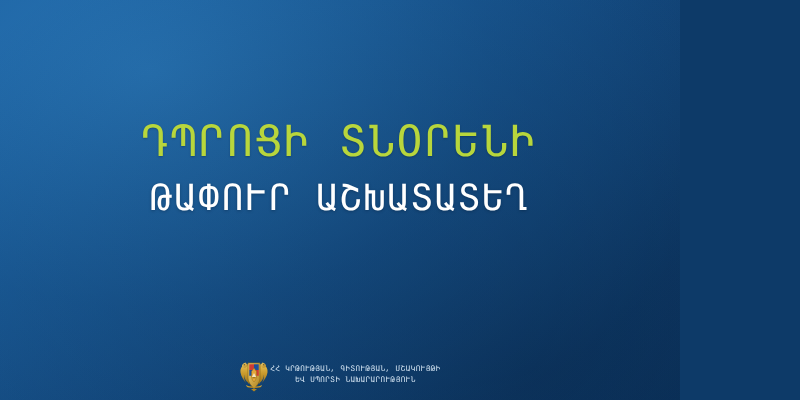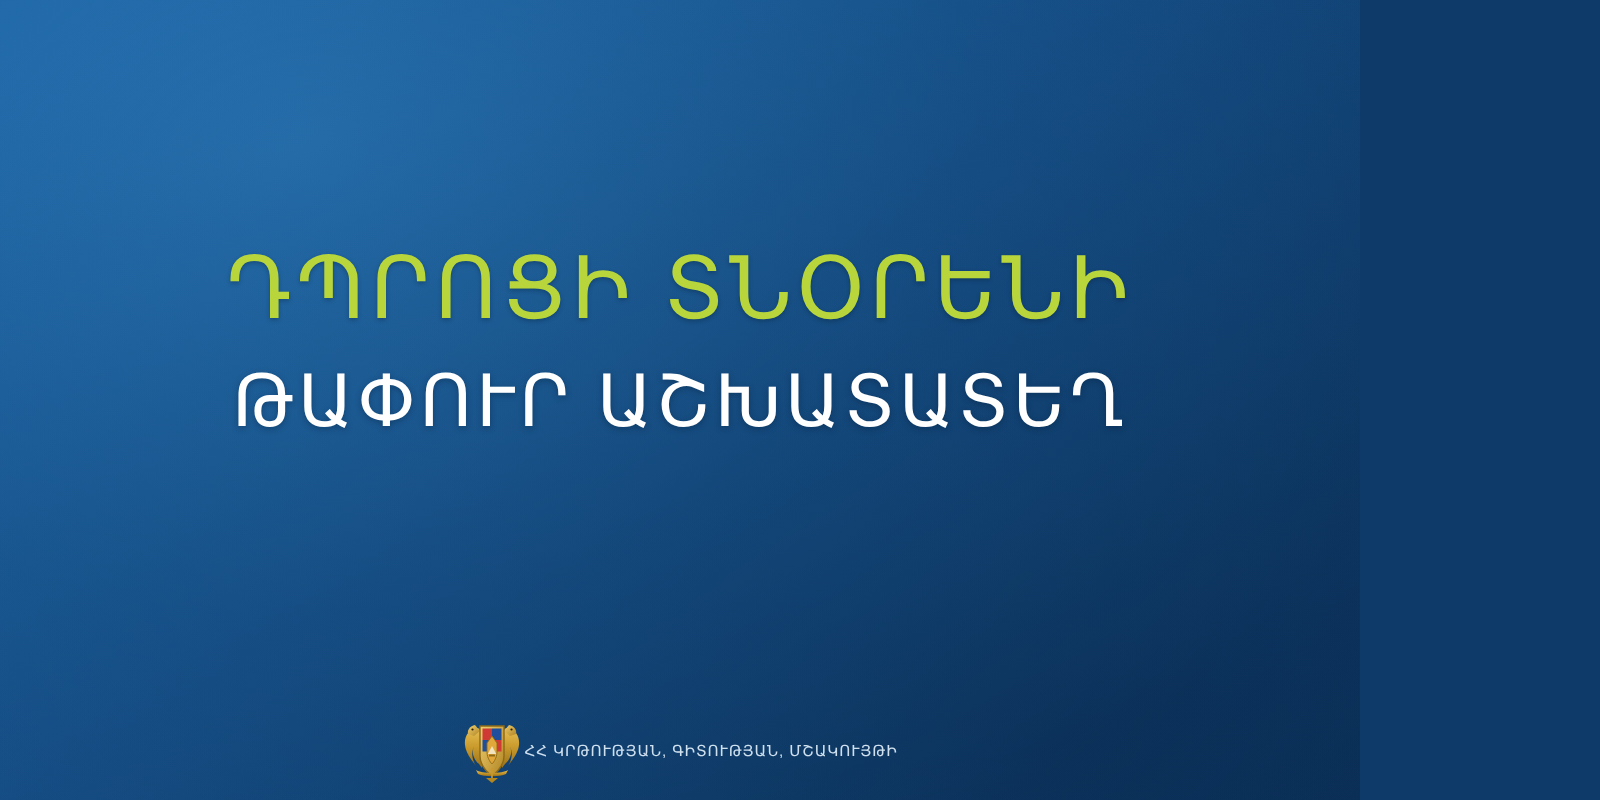--- a/index.html
+++ b/index.html
@@ -5,21 +5,21 @@
   html, body {
     margin: 0;
     padding: 0;
     background: #0d3a68;
   }
   #stage {
     position: relative;
     width: 680px;
     height: 400px;
     overflow: hidden;
-    font-family: Liberation Sans, sans-serif;
+    font-family: Liberation Mono, monospace;
     
     background:
       radial-gradient(ellipse 900px 620px at 22% 18%,
         rgba(40,116,180,0.95) 0%,
         rgba(28,96,158,0.55) 38%,
         rgba(18,70,122,0.12) 66%,
         rgba(13,58,104,0) 82%),
       linear-gradient(138deg,
         #1d63a4 0%,
         #1a5b98 18%,
@@ -144,16 +144,17 @@
       <path d="M25.8 38 L30 30 L34.2 38 Z" fill="#f2e3c0"></path>
       <rect x="27" y="38.5" width="6" height="2" rx="0.6" fill="#8d6a17"></rect>
 
       <path d="M14 54 C20 58 40 58 46 54 L44 58 C38 61 22 61 16 58 Z" fill="url(#goldGrad)"></path>
       <rect x="29.2" y="52" width="1.6" height="12" fill="#c99a2c"></rect>
       <path d="M24 62 L36 62 L30 67 Z" fill="#b4871f"></path>
     </svg>
 
     <span id="ministry-name">
       <span class="mline">ՀՀ ԿՐԹՈՒԹՅԱՆ, ԳԻՏՈՒԹՅԱՆ, ՄՇԱԿՈՒՅԹԻ</span>
+      <span class="mline">ԵՎ ՍՊՈՐՏԻ ՆԱԽԱՐԱՐՈՒԹՅՈՒՆ</span>
     </span>
 
   </div>
 </div>
 
 </body></html>

